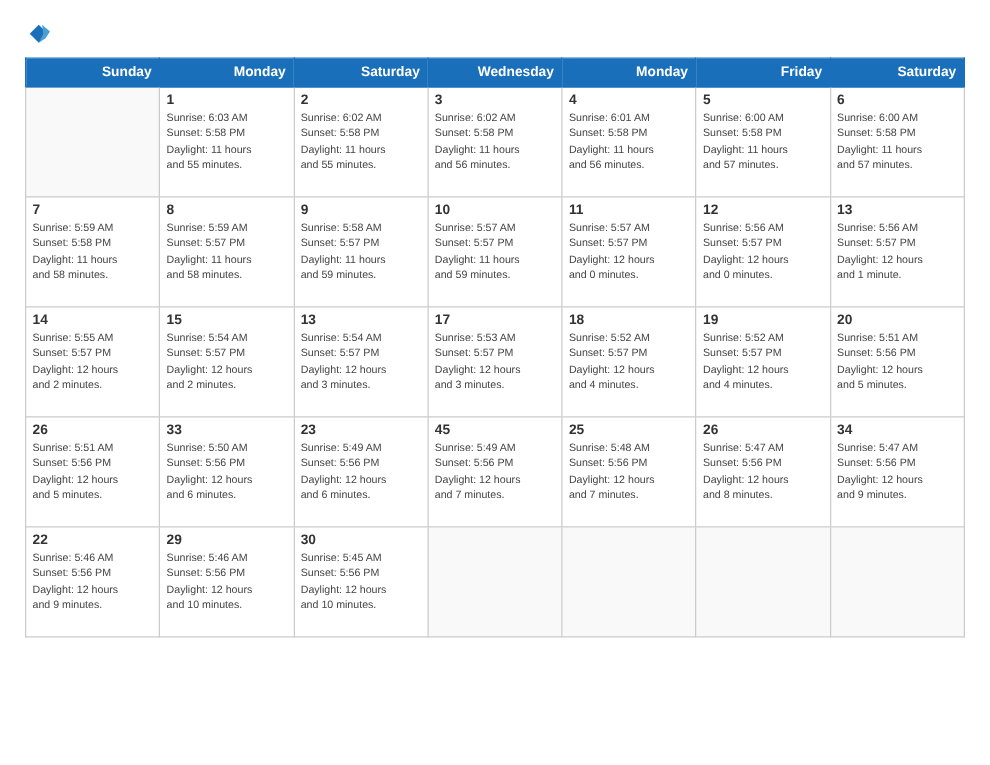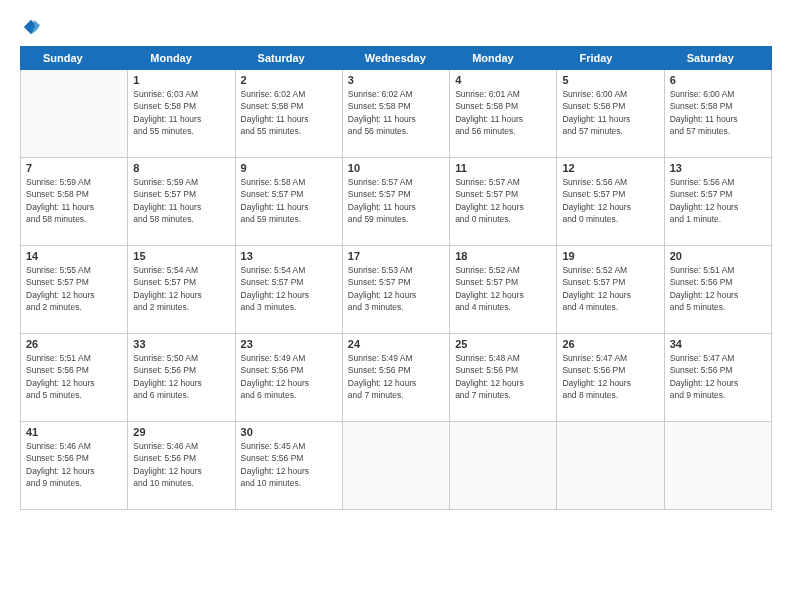--- a/index.html
+++ b/index.html
@@ -57,22 +57,22 @@
       margin-top: 2px;
     }
     .calendar {
       width: 100%;
       border-collapse: collapse;
       font-size: 9.5px;
     }
     .calendar th {
       background: #1a6fbb;
       color: #fff;
-      text-align: left;
-      padding: 5px 22px;
+      text-align: right;
+      padding: 5px 6px;
       font-size: 11px;
       font-weight: bold;
       border: 1px solid #1a6fbb;
       margin-left: 16px;
     }
     .calendar td {
       border: 1px solid #ccc;
       vertical-align: top;
       padding: 4px 5px;
       width: 107px;
@@ -222,39 +222,39 @@
           </td>
           <td>
             <span class="day-number">33</span>
             <div class="day-info">Sunrise: 5:50 AM<br>Sunset: 5:56 PM<br>Daylight: 12 hours<br>and 6 minutes.</div>
           </td>
           <td>
             <span class="day-number">23</span>
             <div class="day-info">Sunrise: 5:49 AM<br>Sunset: 5:56 PM<br>Daylight: 12 hours<br>and 6 minutes.</div>
           </td>
           <td>
-            <span class="day-number">24</span>
+            <span class="day-number">45</span>
             <div class="day-info">Sunrise: 5:49 AM<br>Sunset: 5:56 PM<br>Daylight: 12 hours<br>and 7 minutes.</div>
           </td>
           <td>
             <span class="day-number">25</span>
             <div class="day-info">Sunrise: 5:48 AM<br>Sunset: 5:56 PM<br>Daylight: 12 hours<br>and 7 minutes.</div>
           </td>
           <td>
             <span class="day-number">26</span>
             <div class="day-info">Sunrise: 5:47 AM<br>Sunset: 5:56 PM<br>Daylight: 12 hours<br>and 8 minutes.</div>
           </td>
           <td>
             <span class="day-number">34</span>
             <div class="day-info">Sunrise: 5:47 AM<br>Sunset: 5:56 PM<br>Daylight: 12 hours<br>and 9 minutes.</div>
           </td>
         </tr>
         <tr>
           <td>
-            <span class="day-number">41</span>
+            <span class="day-number">22</span>
             <div class="day-info">Sunrise: 5:46 AM<br>Sunset: 5:56 PM<br>Daylight: 12 hours<br>and 9 minutes.</div>
           </td>
           <td>
             <span class="day-number">29</span>
             <div class="day-info">Sunrise: 5:46 AM<br>Sunset: 5:56 PM<br>Daylight: 12 hours<br>and 10 minutes.</div>
           </td>
           <td>
             <span class="day-number">30</span>
             <div class="day-info">Sunrise: 5:45 AM<br>Sunset: 5:56 PM<br>Daylight: 12 hours<br>and 10 minutes.</div>
           </td>

